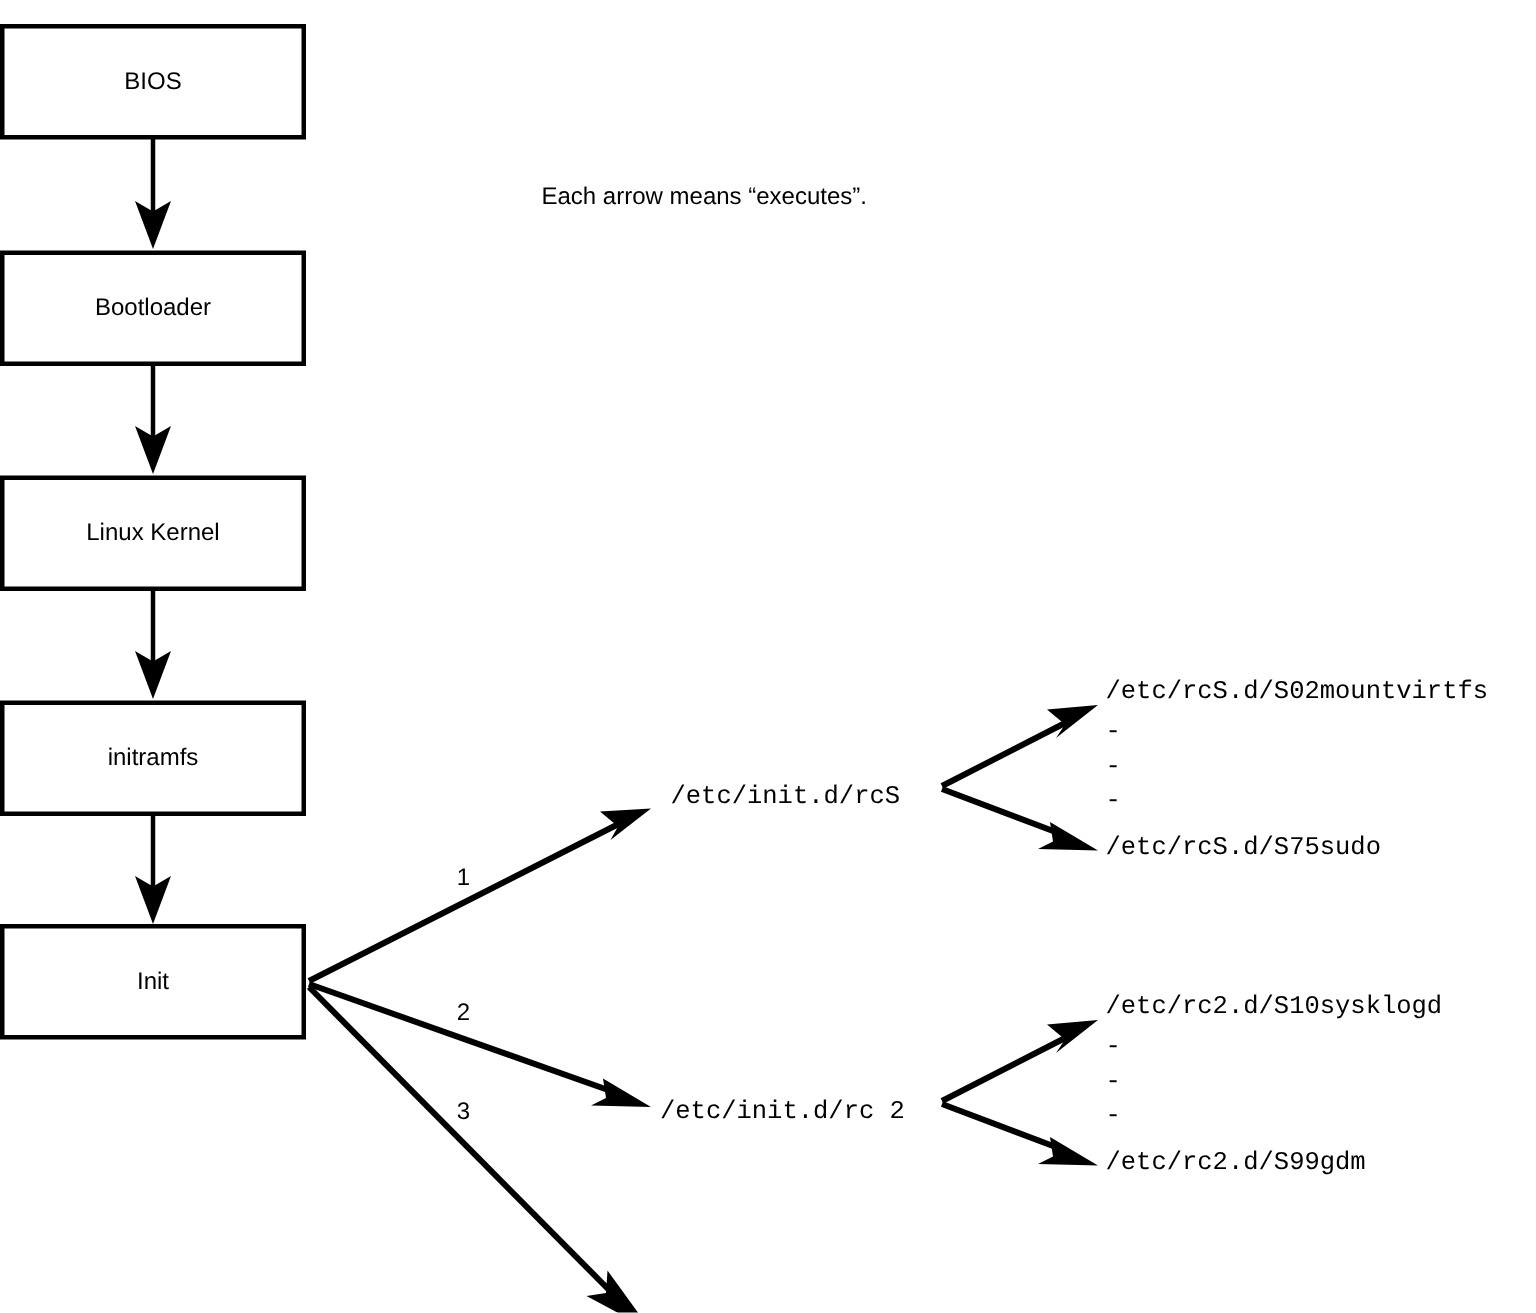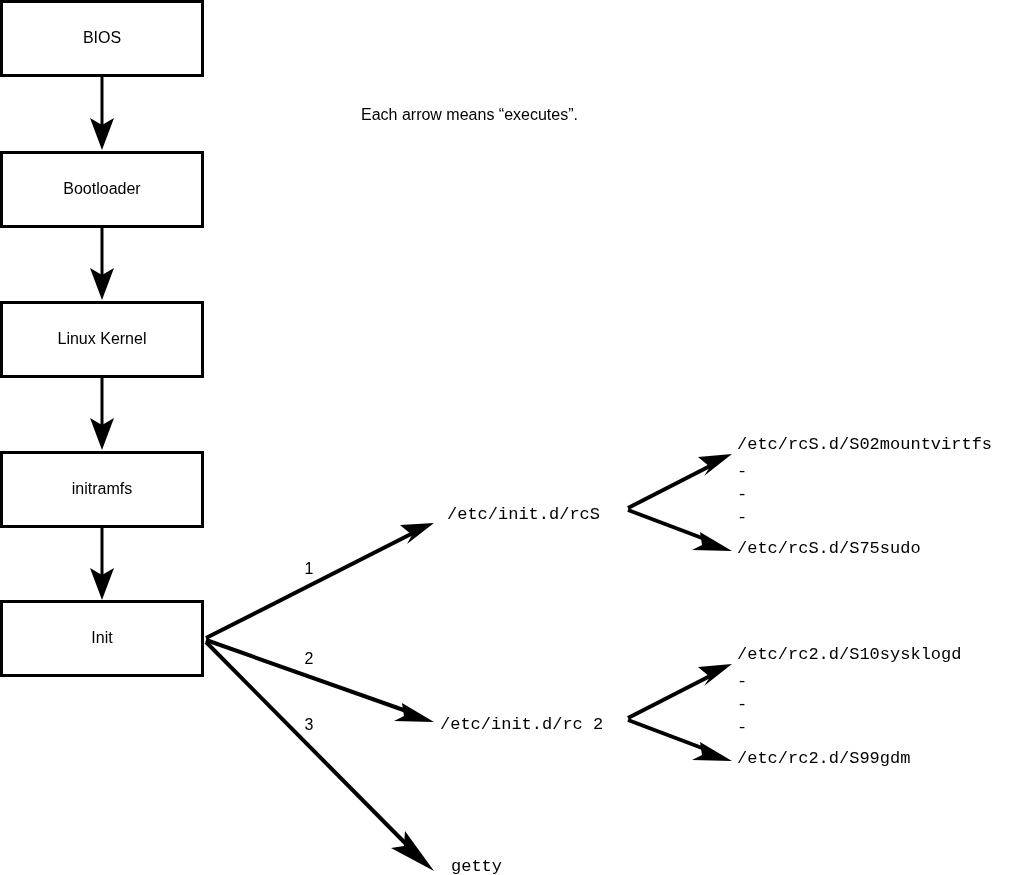--- a/index.html
+++ b/index.html
@@ -11,20 +11,21 @@
     width: 1024px;
     height: 875px;
     overflow: hidden;
     font-family: "Liberation Sans", sans-serif;
   }
   #diagram-root {
     position: relative;
     width: 1024px;
     height: 858px;
     background: #ffffff;
+    margin-top: 16px;
   }
   svg#boot-diagram {
     display: block;
     width: 1024px;
     height: 875px;
   }
   .box-rect {
     fill: #ffffff;
     stroke: #000000;
     stroke-width: 3;

